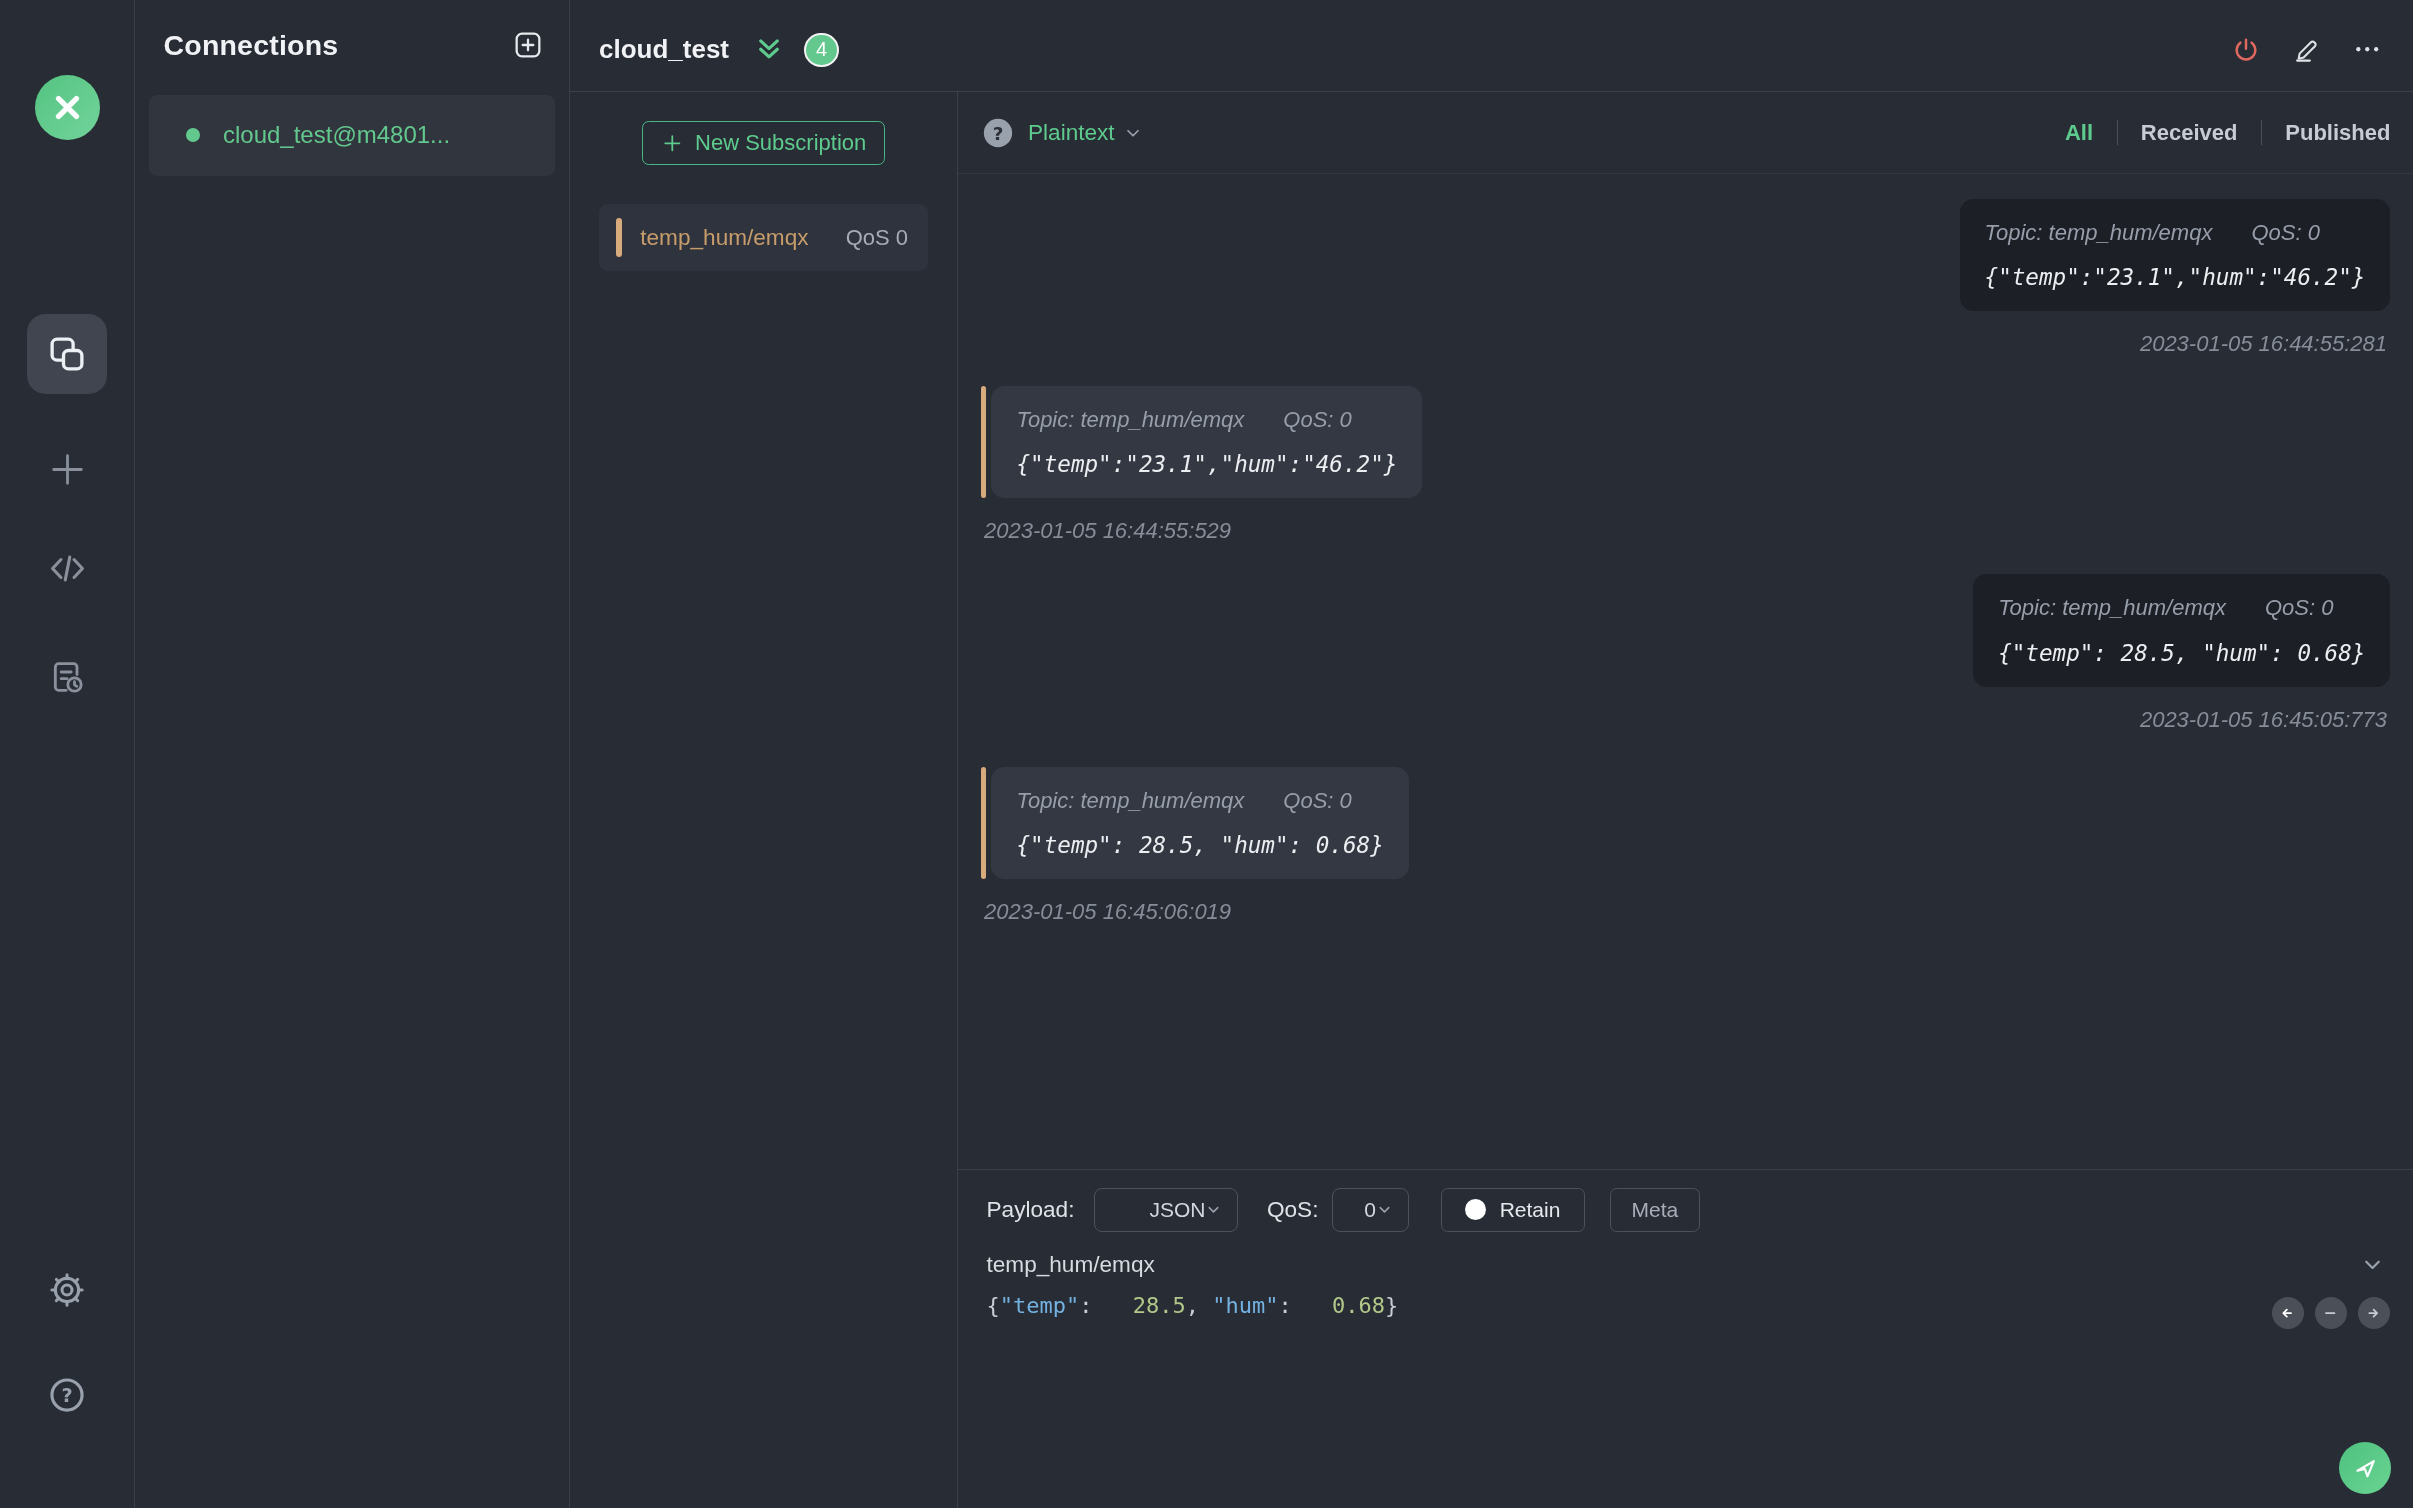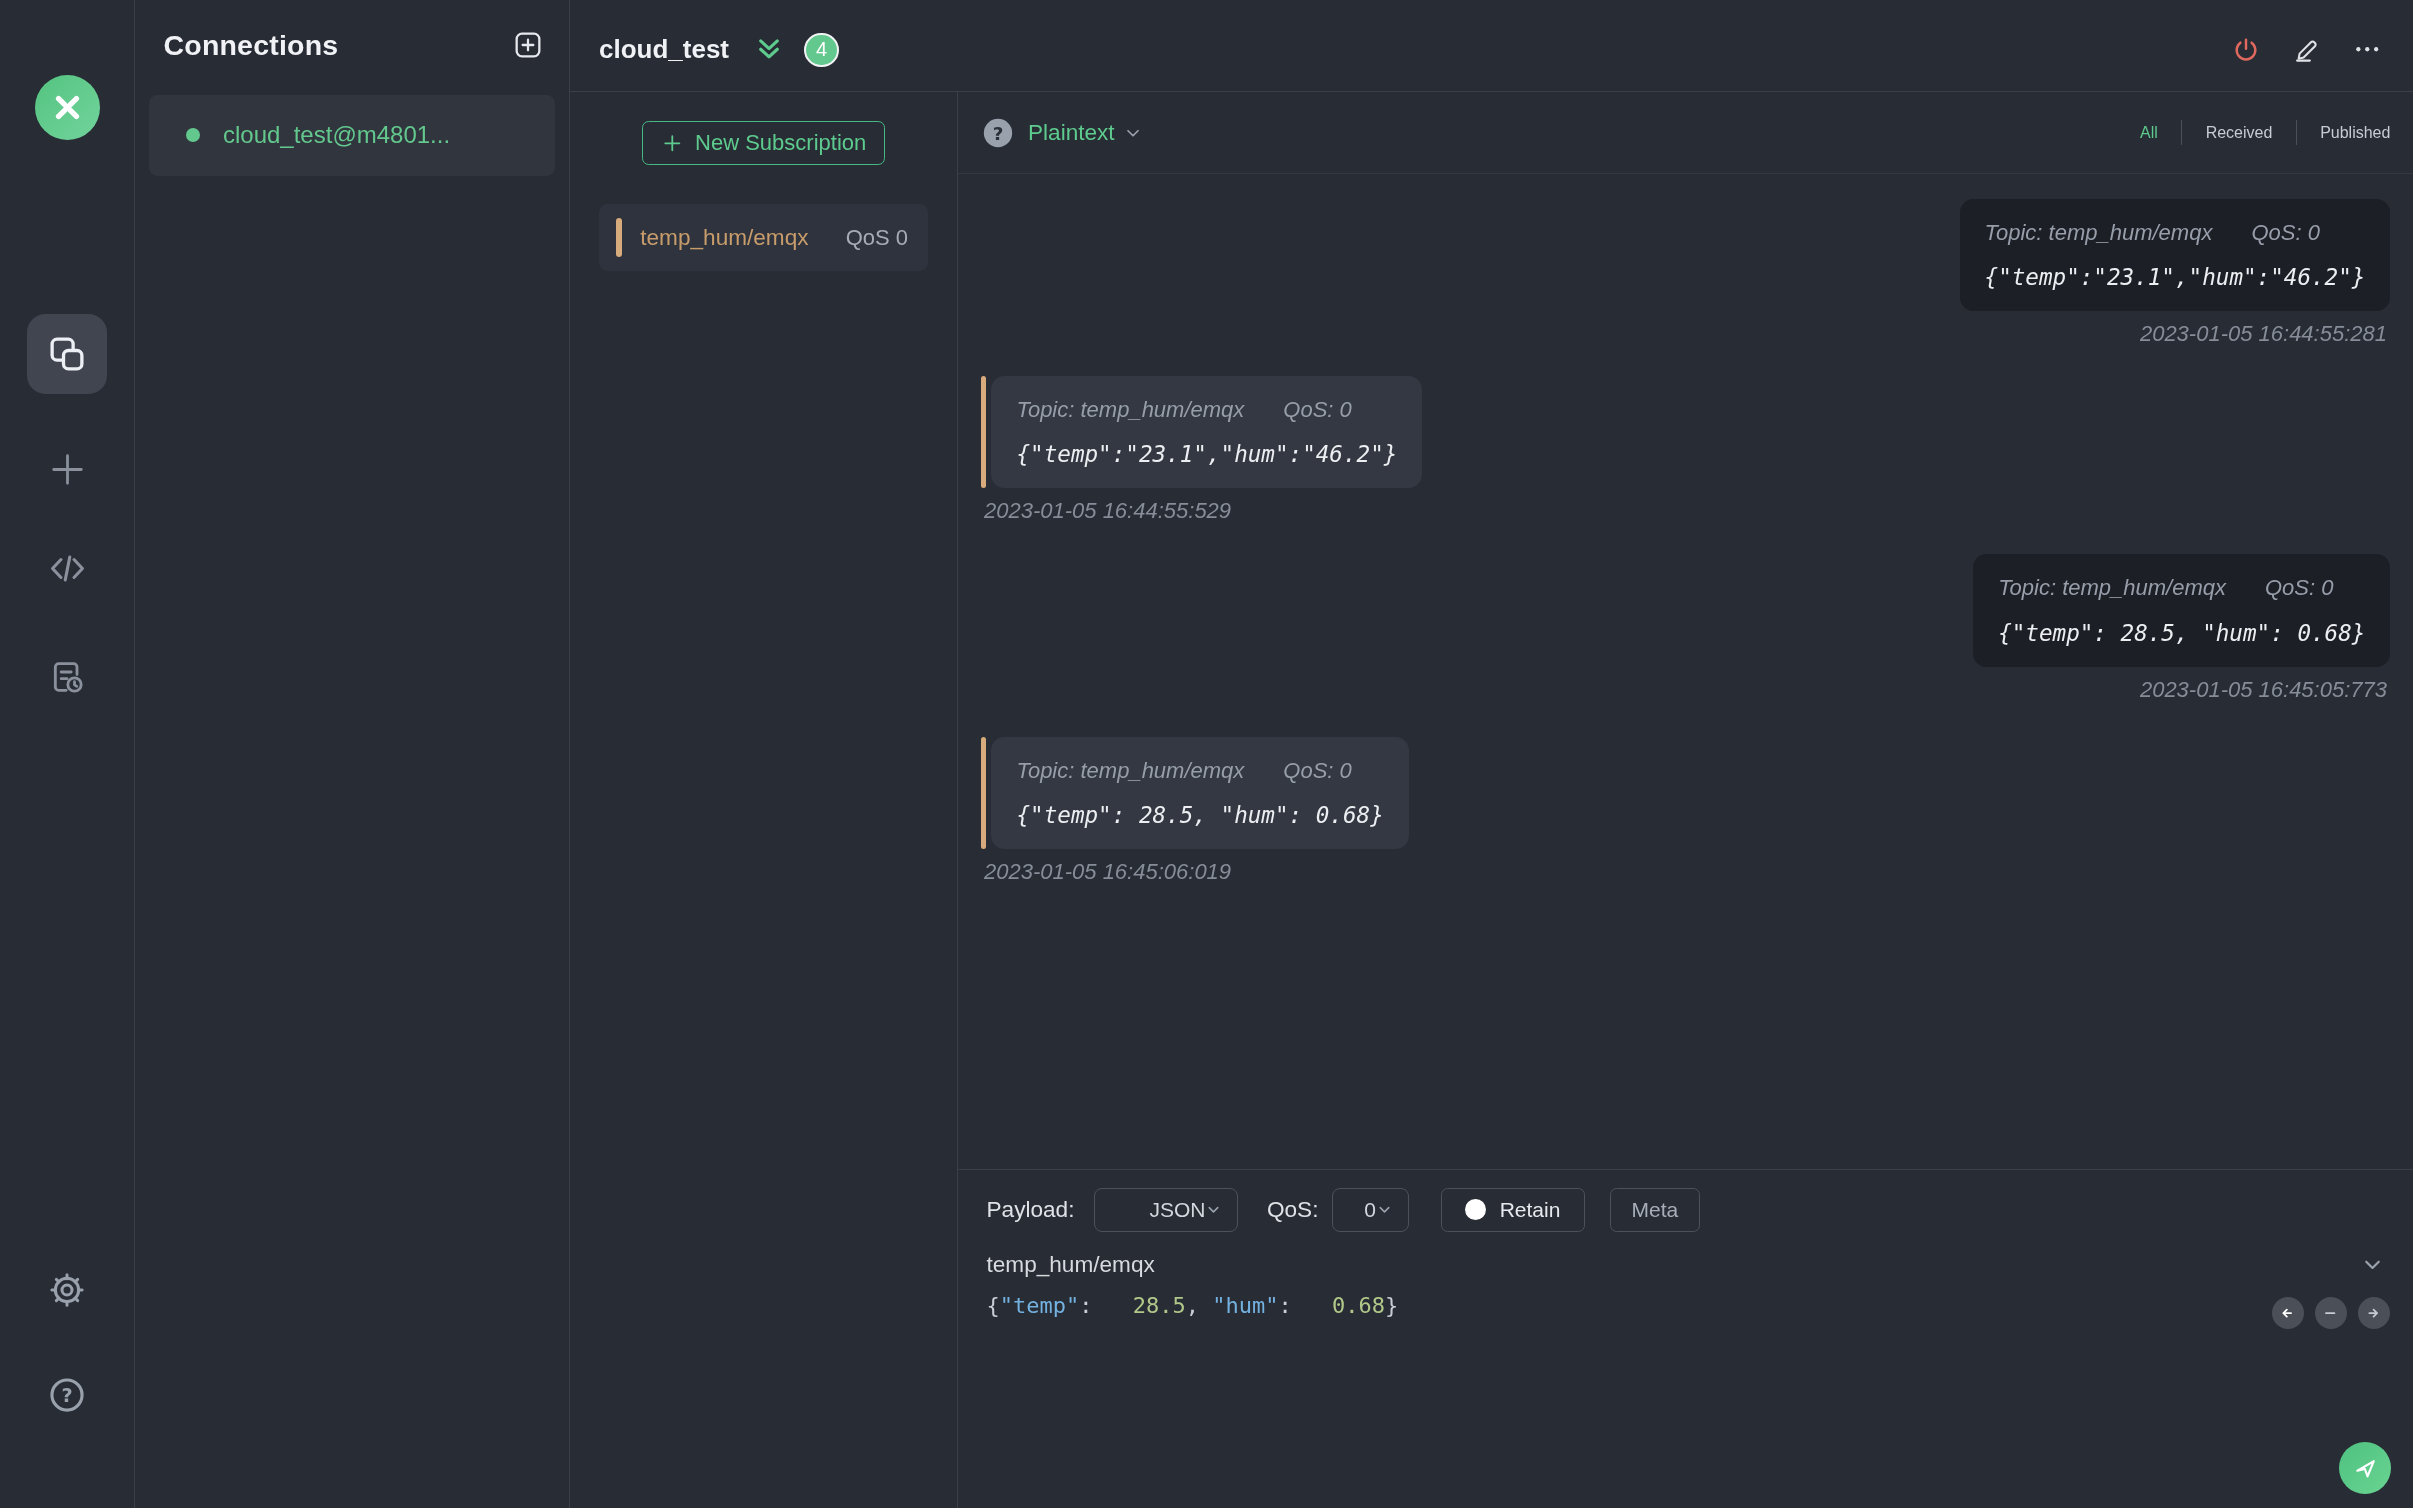--- a/index.html
+++ b/index.html
@@ -97,36 +97,36 @@
   
   .msg-col { flex:1; display:flex; flex-direction:column; min-width:0; }
   .msg-header {
     height:82px; border-bottom:0.8px solid #333842;
     display:flex; align-items:center; padding:0 22.6px; flex-shrink:0;
   }
   .help-circle { display:flex; cursor:pointer; }
   .fmt { margin-left:13.4px; display:flex; align-items:center; gap:8.4px; cursor:pointer; }
   .fmt-label { font-size:22.6px; color:#5ecb8e; }
   .tabs { margin-left:auto; display:flex; align-items:center; }
-  .tab { font-size:16px; color:#c7ccd4; cursor:pointer; }
+  .tab { font-size:22px; color:#c7ccd4; cursor:pointer;font-weight:bold; }
   .tab.active { color:#5ecb8e; }
   .tab-div { width:0.8px; height:25px; background:#4a4f59; margin:0 23.5px; }
 
   .msg-list { flex:1; overflow:hidden; padding:25px 22.6px 0 22.6px; display:flex; flex-direction:column; }
   .msg-row { display:flex; flex-direction:column;font-style:italic; }
   .msg-row.right { align-items:flex-end; }
   .msg-row.left  { align-items:flex-start; }
   .bubble-wrap { display:flex; align-items:stretch; }
   .accent-bar { width:5.9px; border-radius:3.4px; background:#d8ab7c; margin-right:5px; }
   .bubble { border-radius:13.4px; padding:21px 25px; }
   .msg-row.right .bubble { background:#1c1f26; }
   .msg-row.left  .bubble { background:#333842; }
   .bubble-meta { font-size:22px; color:#979eaa; display:flex; gap:39px; }
   .bubble-payload { margin-top:18.4px; font-size:22.6px; color:#eceef1; }
-  .timestamp { margin-top:10px; font-size:22px; color:#868d98; }
+  .timestamp { margin-top:20px; font-size:22px; color:#868d98; }
   .msg-row.right .timestamp { margin-right:3.4px; }
   .msg-row.left  .timestamp { margin-left:3.4px; }
   .gap1 { margin-bottom:28.5px; } .gap2 { margin-bottom:30px; } .gap3 { margin-bottom:34px; }
 
   
   .publish {
     position:relative; height:339px; flex-shrink:0;
     border-top:0.8px solid #3a3f49; padding:0 28.5px;
   }
   .pub-controls { margin-top:17.6px; display:flex; align-items:center; }

